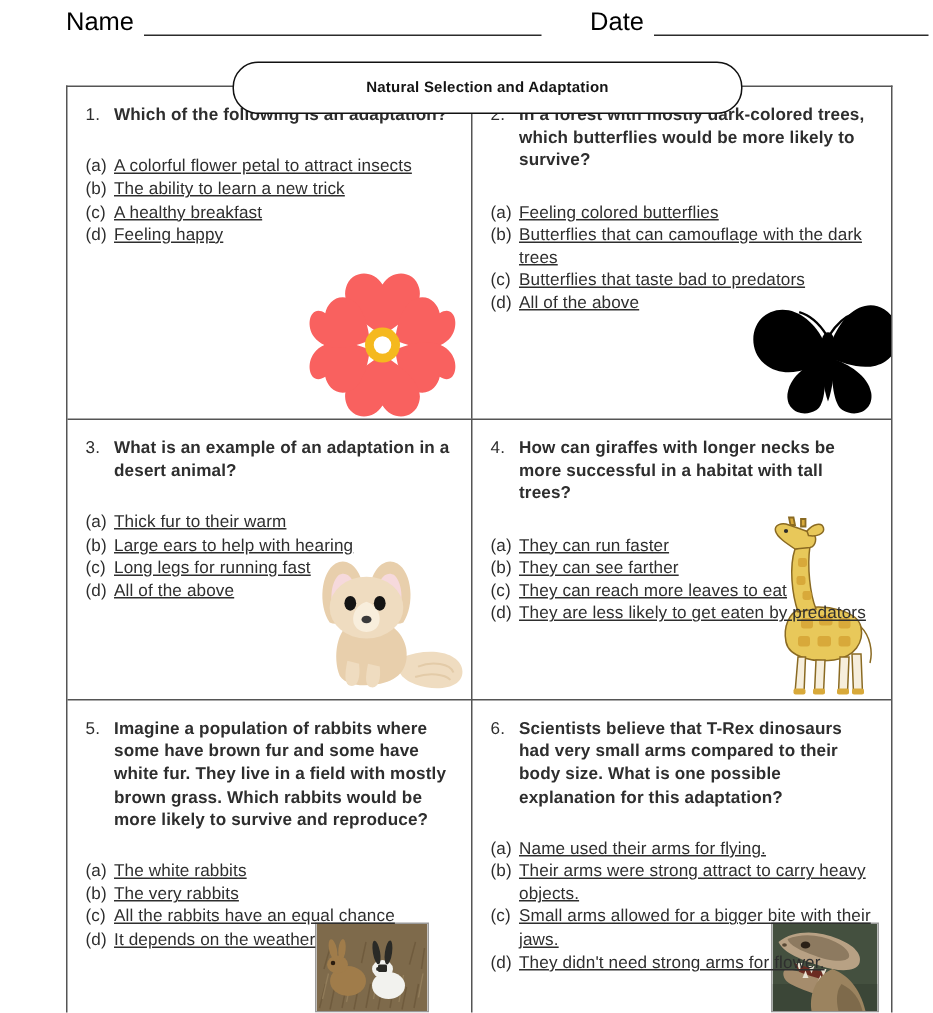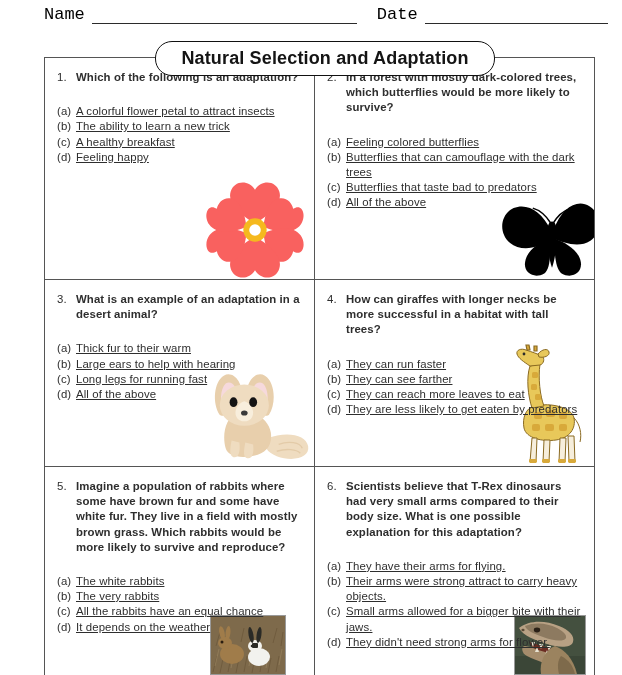--- a/index.html
+++ b/index.html
@@ -20,33 +20,33 @@
   .header-row {
     position: absolute;
     top: 0px;
     left: 0px;
     width: 622px;
     height: 24px;
     display: flex;
     align-items: flex-end;
   }
   .hdr-label {
-    font-family: Liberation Mono, monospace;
+    font-family: Liberation Sans, sans-serif;
     font-size: 17px;
     line-height: 18px;
     color: #000000;
     white-space: nowrap;
   }
   .hdr-rule {
     border-bottom: 1.4px solid #2b2b2b;
     height: 14px;
   }
   .name-label { margin-left: 44px; }
   .name-rule  { width: 265px; margin-left: 7px; }
-  .date-label { margin-left: 20px; }
+  .date-label { margin-left: 32px; }
   .date-rule  { width: 183px; margin-left: 7px; }
 
   
   .sheet {
     position: absolute;
     left: 44px;
     top: 57px;
     width: 551px;
     height: 618px;
     border: 1.3px solid #555555;
@@ -110,21 +110,21 @@
     height: 33px;
     border: 1.6px solid #111111;
     border-radius: 17px;
     background: #ffffff;
     display: flex;
     align-items: center;
     justify-content: center;
     z-index: 9;
   }
   .title-banner span {
-    font-size: 18px;
+    font-size: 10px;
     font-weight: bold;
     letter-spacing: 0.15px;
     color: #141414;
     white-space: nowrap;
   }
 
   
   .art { position: absolute; z-index: 1; }
   .art-flower    { right: 6px;  bottom: -6px; width: 106px; height: 110px; }
   .art-butterfly { right: -16px; bottom: -4px; width: 116px; height: 96px; }
@@ -426,21 +426,21 @@
     </div>
 
     <div class="cell row-bot col-right">
       <div class="q-line">
         <span class="q-num">6.</span>
         <span class="q-text">Scientists believe that T-Rex dinosaurs had very small arms compared to their body size. What is one possible explanation for this adaptation?</span>
       </div>
       <div class="options">
         <div class="opt">
           <span class="opt-key">(a)</span>
-          <span class="opt-body">They have their arms for flying.</span>
+          <span class="opt-body">Name used their arms for flying.</span>
         </div>
         <div class="opt">
           <span class="opt-key">(b)</span>
           <span class="opt-body">Their arms were strong attract to carry heavy objects.</span>
         </div>
         <div class="opt">
           <span class="opt-key">(c)</span>
           <span class="opt-body">Small arms allowed for a bigger bite with their jaws.</span>
         </div>
         <div class="opt">

